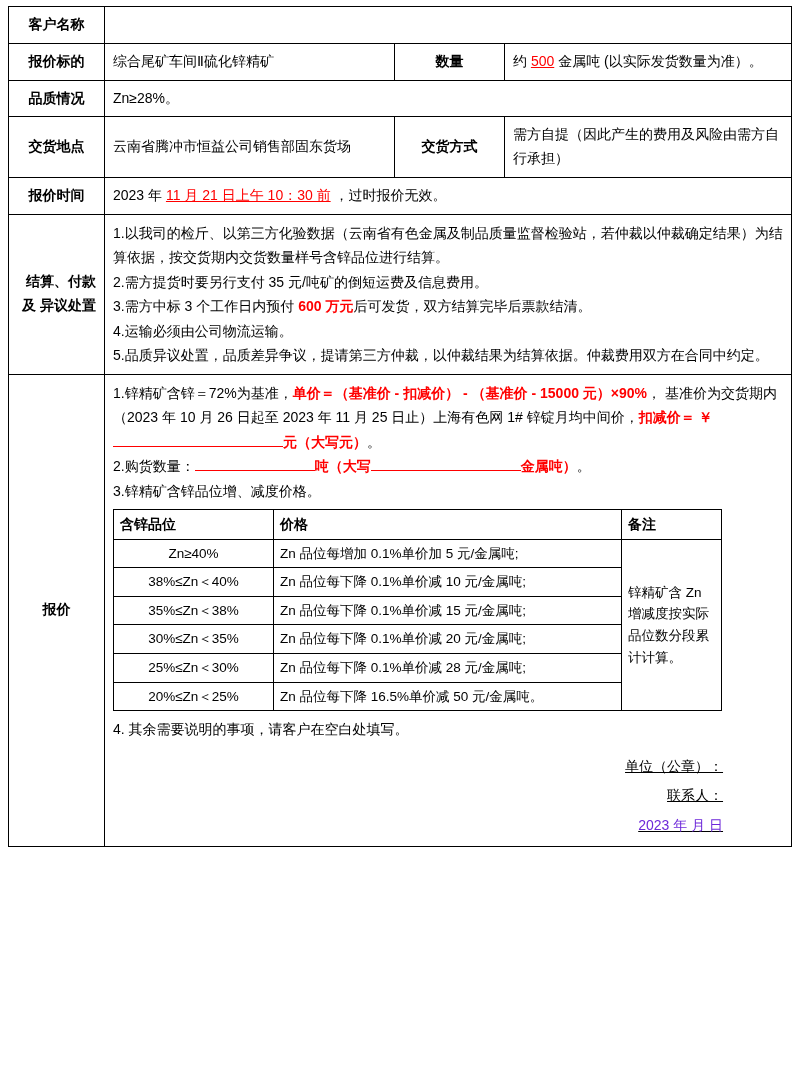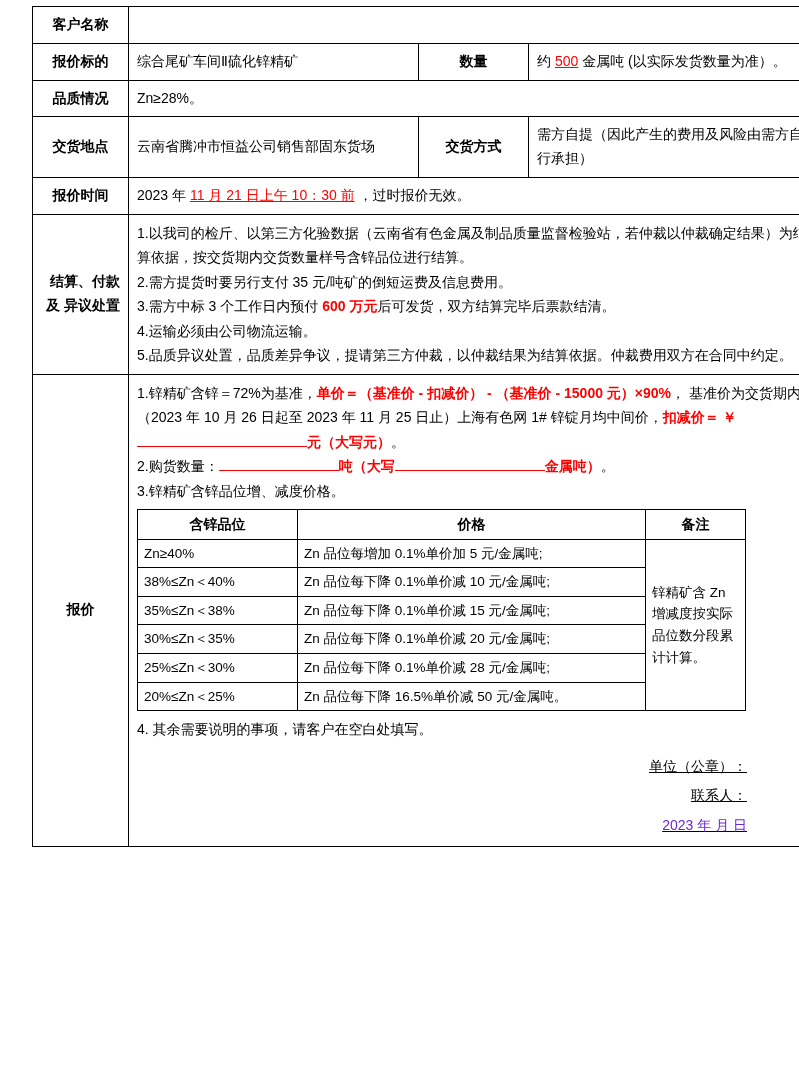--- a/index.html
+++ b/index.html
@@ -11,21 +11,20 @@
     font-family: "Liberation Sans", "DejaVu Sans", sans-serif;
     font-size: 14px;
     color: #000000;
   }
   .page {
     width: 668px;
     min-height: 1087px;
     box-sizing: border-box;
     padding: 6px 8px 8px 8px;
     background: #ffffff;
-    margin-left: 24px;
   }
   table.main {
     border-collapse: collapse;
     width: 783px;
     table-layout: fixed;
   }
   table.main > tbody > tr > td {
     border: 1px solid #000000;
     padding: 6px 8px;
     vertical-align: middle;
@@ -73,26 +72,25 @@
     margin: 6px 0 6px 0;
     table-layout: fixed;
   }
   table.inner td {
     border: 1px solid #000000;
     padding: 3px 6px;
     font-size: 13.5px;
     line-height: 1.6;
   }
   table.inner td.h {
+    font-weight: bold;
+    font-size: 14px;
+  }
+  table.inner td.c {
     text-align: center;
-    font-weight: bold;
-    font-size: 14px;
-  }
-  table.inner td.c {
-    text-align: left;
   }
   .remark-cell {
     vertical-align: middle;
     line-height: 1.9;
     font-size: 13.5px;
   }
   .sign-block {
     margin-top: 10px;
     padding-right: 60px;
     text-align: right;

